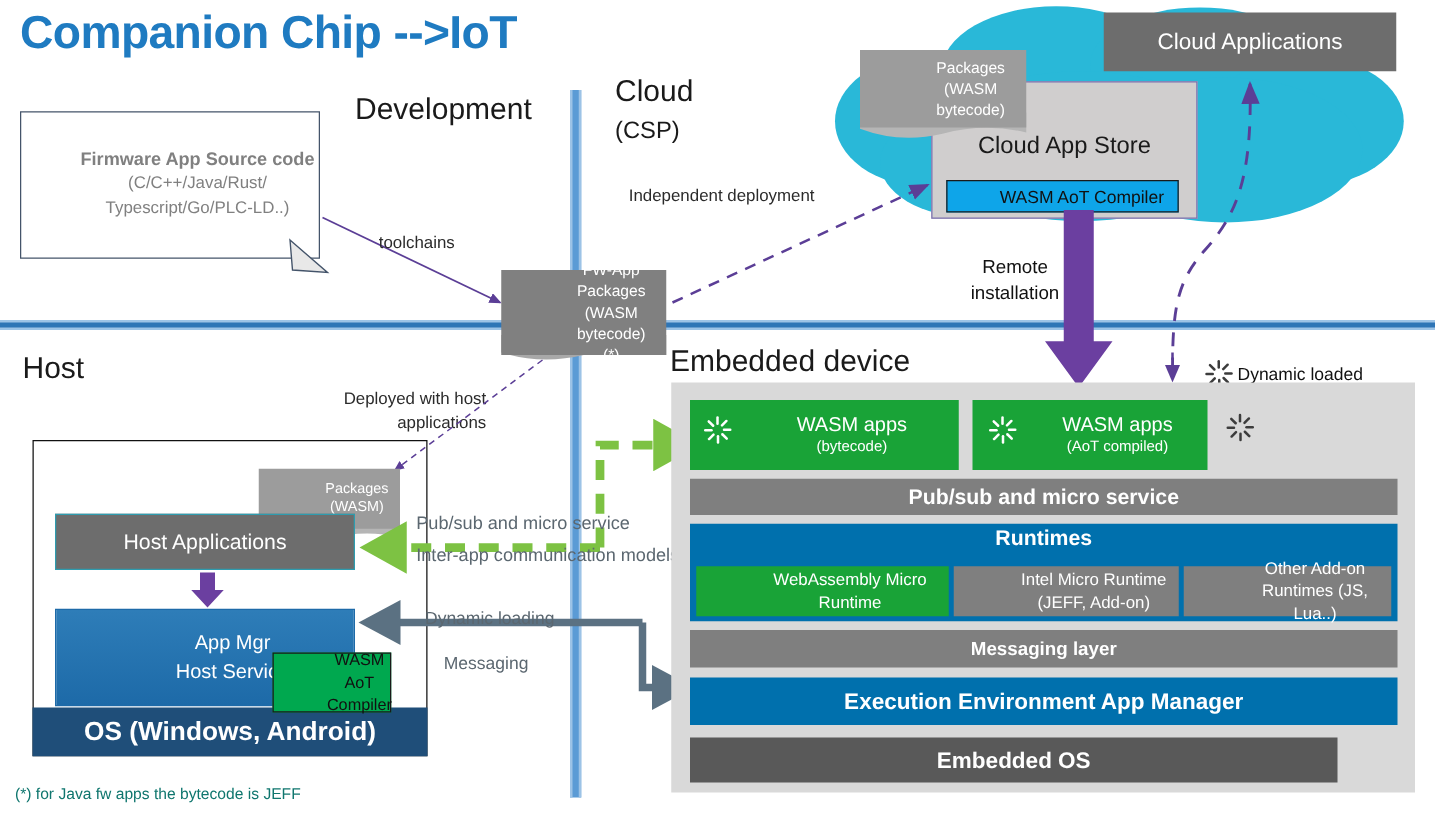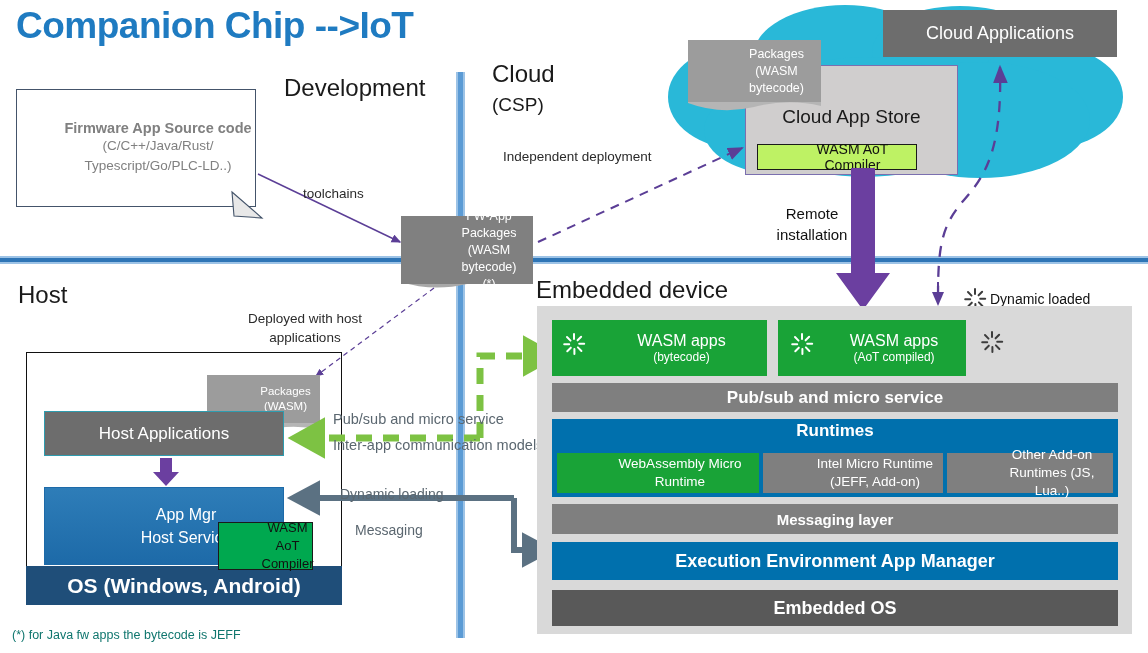--- a/index.html
+++ b/index.html
@@ -33,36 +33,36 @@
   #fw{left:16px;top:89px;width:240px;height:118px;border:1.2px solid #44546A;background:#fff;}
   #fw .t1{font-size:14.5px;font-weight:bold;color:#808080;}
   #fw .t2{font-size:13.5px;color:#808080;line-height:20px;}
   #fwtail{left:232px;top:192px;width:34px;height:30px;}
 
   
   .lab{font-size:13.5px;color:#2b2b2b;}
   #l-toolchains{left:303px;top:186px;}
   #l-indep{left:503px;top:149px;}
   #l-remote{left:772px;top:203px;width:80px;text-align:center;font-size:15px;line-height:21px;color:#111;}
-  #l-deployed{left:221px;top:309px;width:168px;text-align:center;line-height:19px;}
+  #l-deployed{left:221px;top:309px;width:168px;text-align:right;line-height:19px;}
   #l-dynload{left:340px;top:486px;font-size:14px;color:#5B6770;}
   #l-msg{left:355px;top:522px;font-size:14px;color:#5B6770;}
   #l-pubsub{left:333px;top:411px;font-size:14.5px;color:#5B6770;}
   #l-interapp{left:333px;top:437px;font-size:14.5px;color:#5B6770;}
   #l-dynamic{left:990px;top:291px;font-size:14px;color:#111;}
   #foot{left:12px;top:628px;font-size:12.5px;color:#0f766e;}
 
   
   #fwpkg{left:401px;top:216px;width:132px;height:68px;background:#808080;color:#fff;
          font-size:12.5px;line-height:17px;}
   #cApps{left:883px;top:10px;width:234px;height:47px;background:#6D6D6D;
          color:#fff;font-size:18px;}
   #cStore{left:745px;top:65px;width:213px;height:110px;background:#D0CECE;border:1px solid #7B6FAF;}
   #cStoreT{left:745px;top:106px;width:213px;text-align:center;font-size:19px;color:#1a1a1a;}
-  #cAot{left:757px;top:144px;width:160px;height:26px;background:#bef264;border:1px solid #1a1a1a;
+  #cAot{left:757px;top:144px;width:186px;height:26px;background:#0ea5e9;border:1px solid #1a1a1a;
         color:#111;font-size:14px;padding-left:31px;}
   #cPkg{left:688px;top:40px;width:133px;height:62px;background:#9C9C9C;color:#fff;
         font-size:12.5px;line-height:17px;}
 
   
   #hostBox{left:26px;top:352px;width:316px;height:253px;border:1.2px solid #111;background:#fff;}
   #hApps{left:44px;top:411px;width:240px;height:45px;background:#6D6D6D;border:1.5px solid #2E9CAF;
          color:#fff;font-size:17px;}
   #hPkg{left:207px;top:375px;width:113px;height:48px;background:#9C9C9C;color:#fff;
         font-size:11.5px;line-height:15px;}
@@ -87,21 +87,21 @@
   .appTitle{font-size:16px;}
   .appSub{font-size:12px;}
   #e-pub{left:552px;top:383px;width:566px;height:29px;font-size:17px;font-weight:bold;}
   #e-rt{left:552px;top:419px;width:566px;height:78px;}
   #e-rtT{left:552px;top:421px;width:566px;text-align:center;font-size:17px;font-weight:bold;color:#fff;}
   #e-r1{left:557px;top:453px;width:202px;height:40px;background:#19A337;font-size:13.5px;line-height:18px;}
   #e-r2{left:763px;top:453px;width:180px;height:40px;background:#7F7F7F;font-size:13.5px;line-height:18px;}
   #e-r3{left:947px;top:453px;width:166px;height:40px;background:#7F7F7F;font-size:13.5px;line-height:18px;}
   #e-msgl{left:552px;top:504px;width:566px;height:30px;font-size:15px;font-weight:bold;}
   #e-eeam{left:552px;top:542px;width:566px;height:38px;font-size:18px;font-weight:bold;}
-  #e-os{left:552px;top:590px;width:566px;height:36px;font-size:18px;font-weight:bold;}
+  #e-os{left:552px;top:590px;width:518px;height:36px;font-size:18px;font-weight:bold;}
 
   
   .spin{position:absolute;width:22px;height:22px;}
   .spin i{position:absolute;left:50%;top:0;width:2.4px;height:7px;background:#fff;
           transform-origin:1.2px 11px;border-radius:1px;}
   .spin.dk i{background:#3c3c3c;}
   svg{display:block;overflow:visible;}
 </style>
 </head>
 <body>

